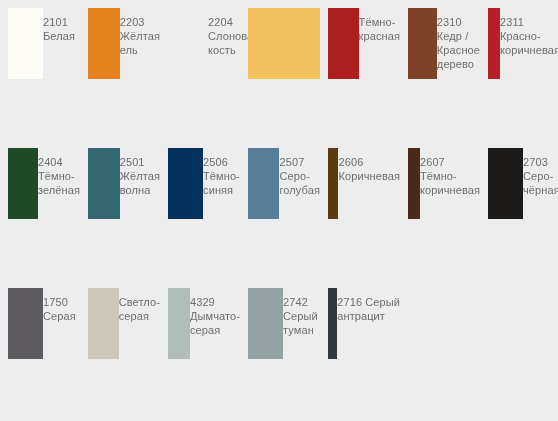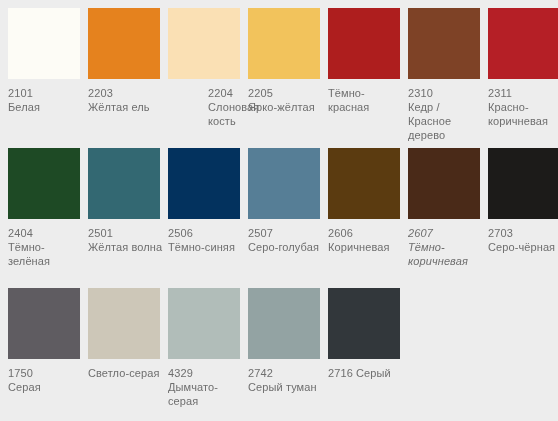--- a/index.html
+++ b/index.html
@@ -25,21 +25,21 @@
   .row {
     display: flex;
     flex-direction: row;
     align-items: flex-start;
     height: 140px;
   }
   .swatch-cell {
     width: 72px;
     margin-right: 8px;
     display: flex;
-    flex-direction: column;
+    flex-direction: row;
     align-items: flex-start;
   }
   .swatch-chip {
     width: 72px;
     height: 71px;
     display: block;
     box-sizing: border-box;
   }
   .swatch-text {
     margin-top: 7px;
@@ -83,24 +83,20 @@
     </div>
     <div class="swatch-cell">
       <span class="swatch-chip" style="background-color: rgb(250, 224, 180);"></span>
       <span class="swatch-text" style="color: rgb(110, 110, 110); margin-left: 40px;">
         <span class="swatch-code">2204</span>
         <span class="swatch-name">Слоновая кость</span>
       </span>
     </div>
     <div class="swatch-cell">
       <span class="swatch-chip" style="background-color: rgb(242, 195, 92);"></span>
-      <span class="swatch-text" style="color: rgb(110, 110, 110);">
-        <span class="swatch-code">2205</span>
-        <span class="swatch-name">Ярко-жёлтая</span>
-      </span>
     </div>
     <div class="swatch-cell">
       <span class="swatch-chip" style="background-color: rgb(174, 30, 30);"></span>
       <span class="swatch-text" style="color: rgb(110, 110, 110);">
         <span class="swatch-name">Тёмно-красная</span>
       </span>
     </div>
     <div class="swatch-cell">
       <span class="swatch-chip" style="background-color: rgb(126, 66, 38);"></span>
       <span class="swatch-text" style="color: rgb(110, 110, 110);">
@@ -148,21 +144,21 @@
     </div>
     <div class="swatch-cell">
       <span class="swatch-chip" style="background-color: rgb(91, 59, 16);"></span>
       <span class="swatch-text" style="color: rgb(110, 110, 110);">
         <span class="swatch-code">2606</span>
         <span class="swatch-name">Коричневая</span>
       </span>
     </div>
     <div class="swatch-cell">
       <span class="swatch-chip" style="background-color: rgb(74, 42, 24);"></span>
-      <span class="swatch-text" style="color: rgb(110, 110, 110); font-style: italic;">
+      <span class="swatch-text" style="color: rgb(110, 110, 110);">
         <span class="swatch-code">2607</span>
         <span class="swatch-name">Тёмно-коричневая</span>
       </span>
     </div>
     <div class="swatch-cell">
       <span class="swatch-chip" style="background-color: rgb(28, 27, 25);"></span>
       <span class="swatch-text" style="color: rgb(110, 110, 110);">
         <span class="swatch-code">2703</span>
         <span class="swatch-name">Серо-чёрная</span>
       </span>
@@ -194,20 +190,21 @@
       <span class="swatch-chip" style="background-color: rgb(147, 163, 163);"></span>
       <span class="swatch-text" style="color: rgb(110, 110, 110);">
         <span class="swatch-code">2742</span>
         <span class="swatch-name">Серый туман</span>
       </span>
     </div>
     <div class="swatch-cell">
       <span class="swatch-chip" style="background-color: rgb(50, 55, 59);"></span>
       <span class="swatch-text" style="color: rgb(110, 110, 110);">
         <span class="swatch-code">2716 Серый</span>
+        <span class="swatch-name">антрацит</span>
       </span>
     </div>
     <div class="swatch-cell empty">
       <span class="swatch-chip"></span>
     </div>
     <div class="swatch-cell empty">
       <span class="swatch-chip"></span>
     </div>
   </div>
 

